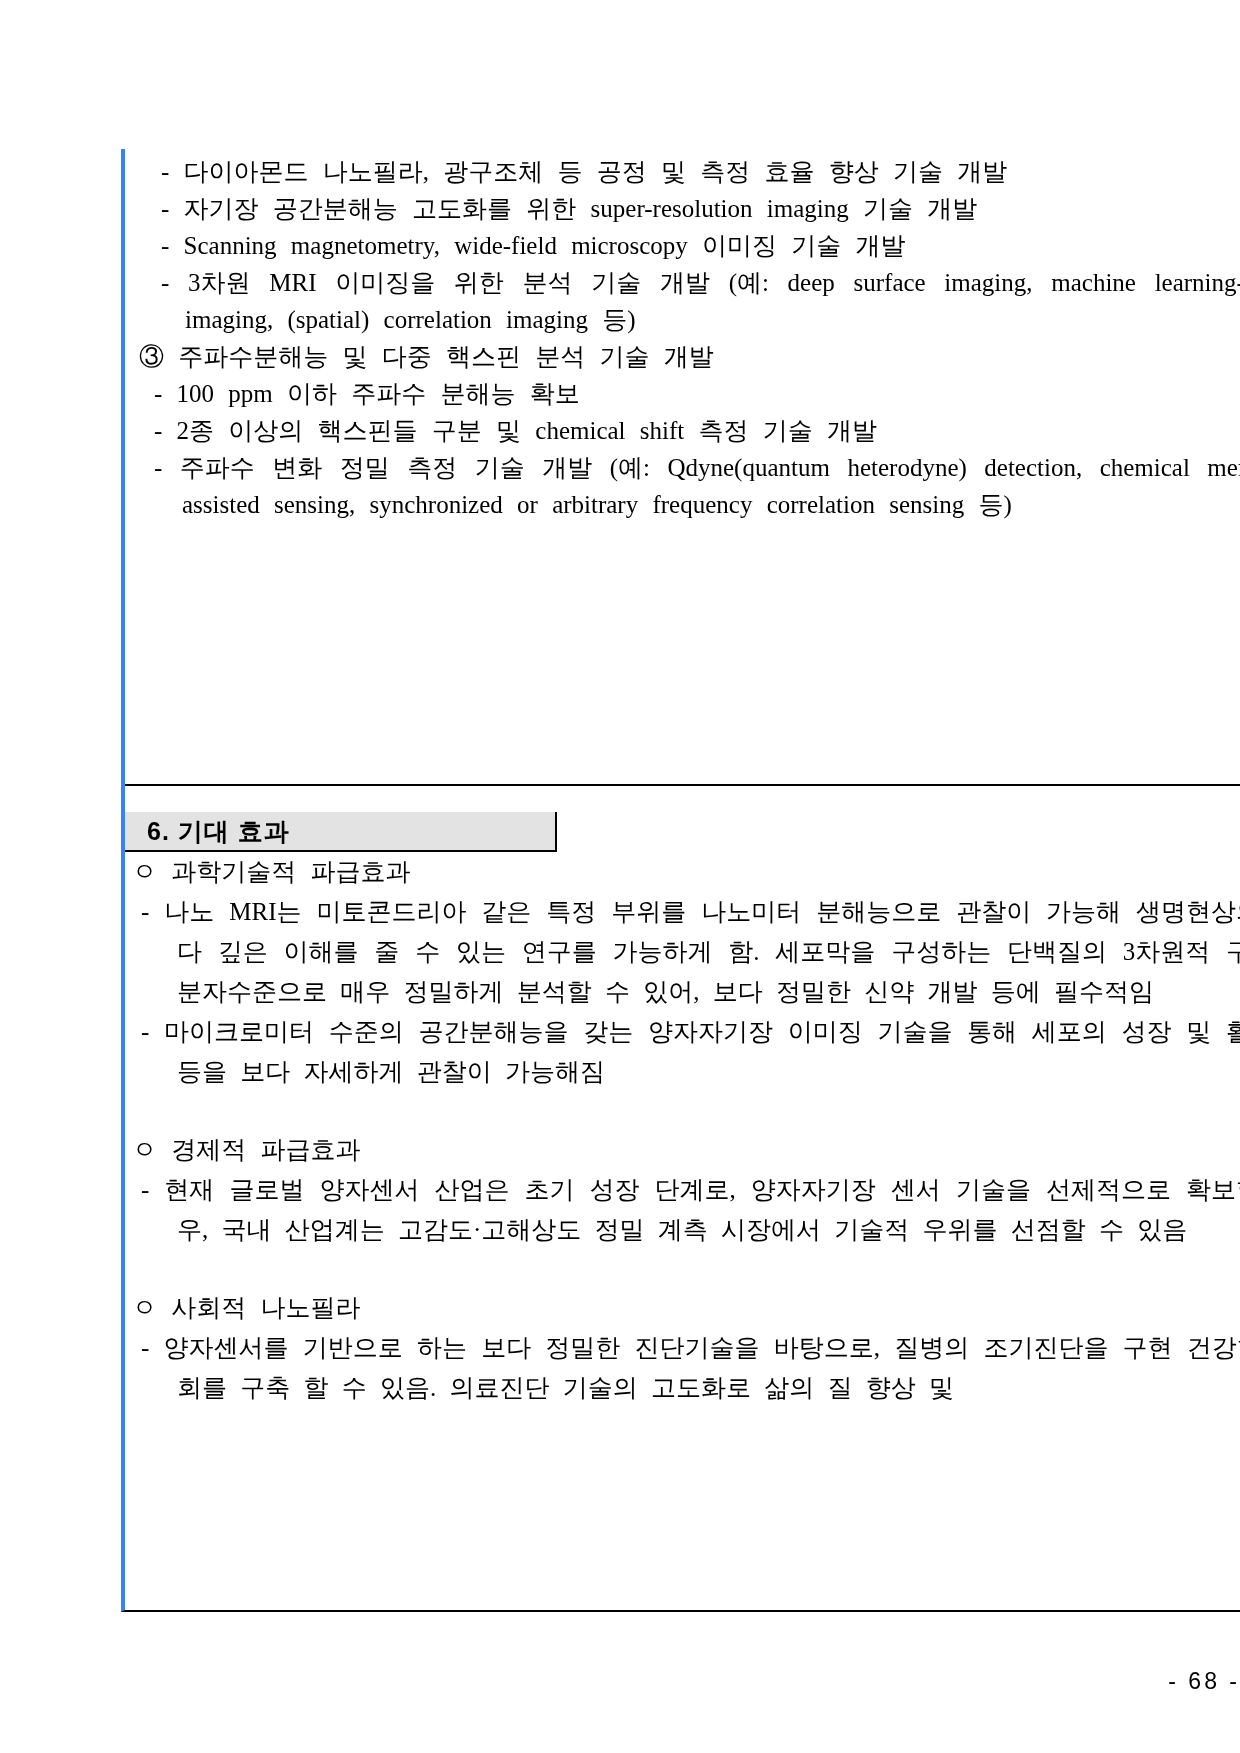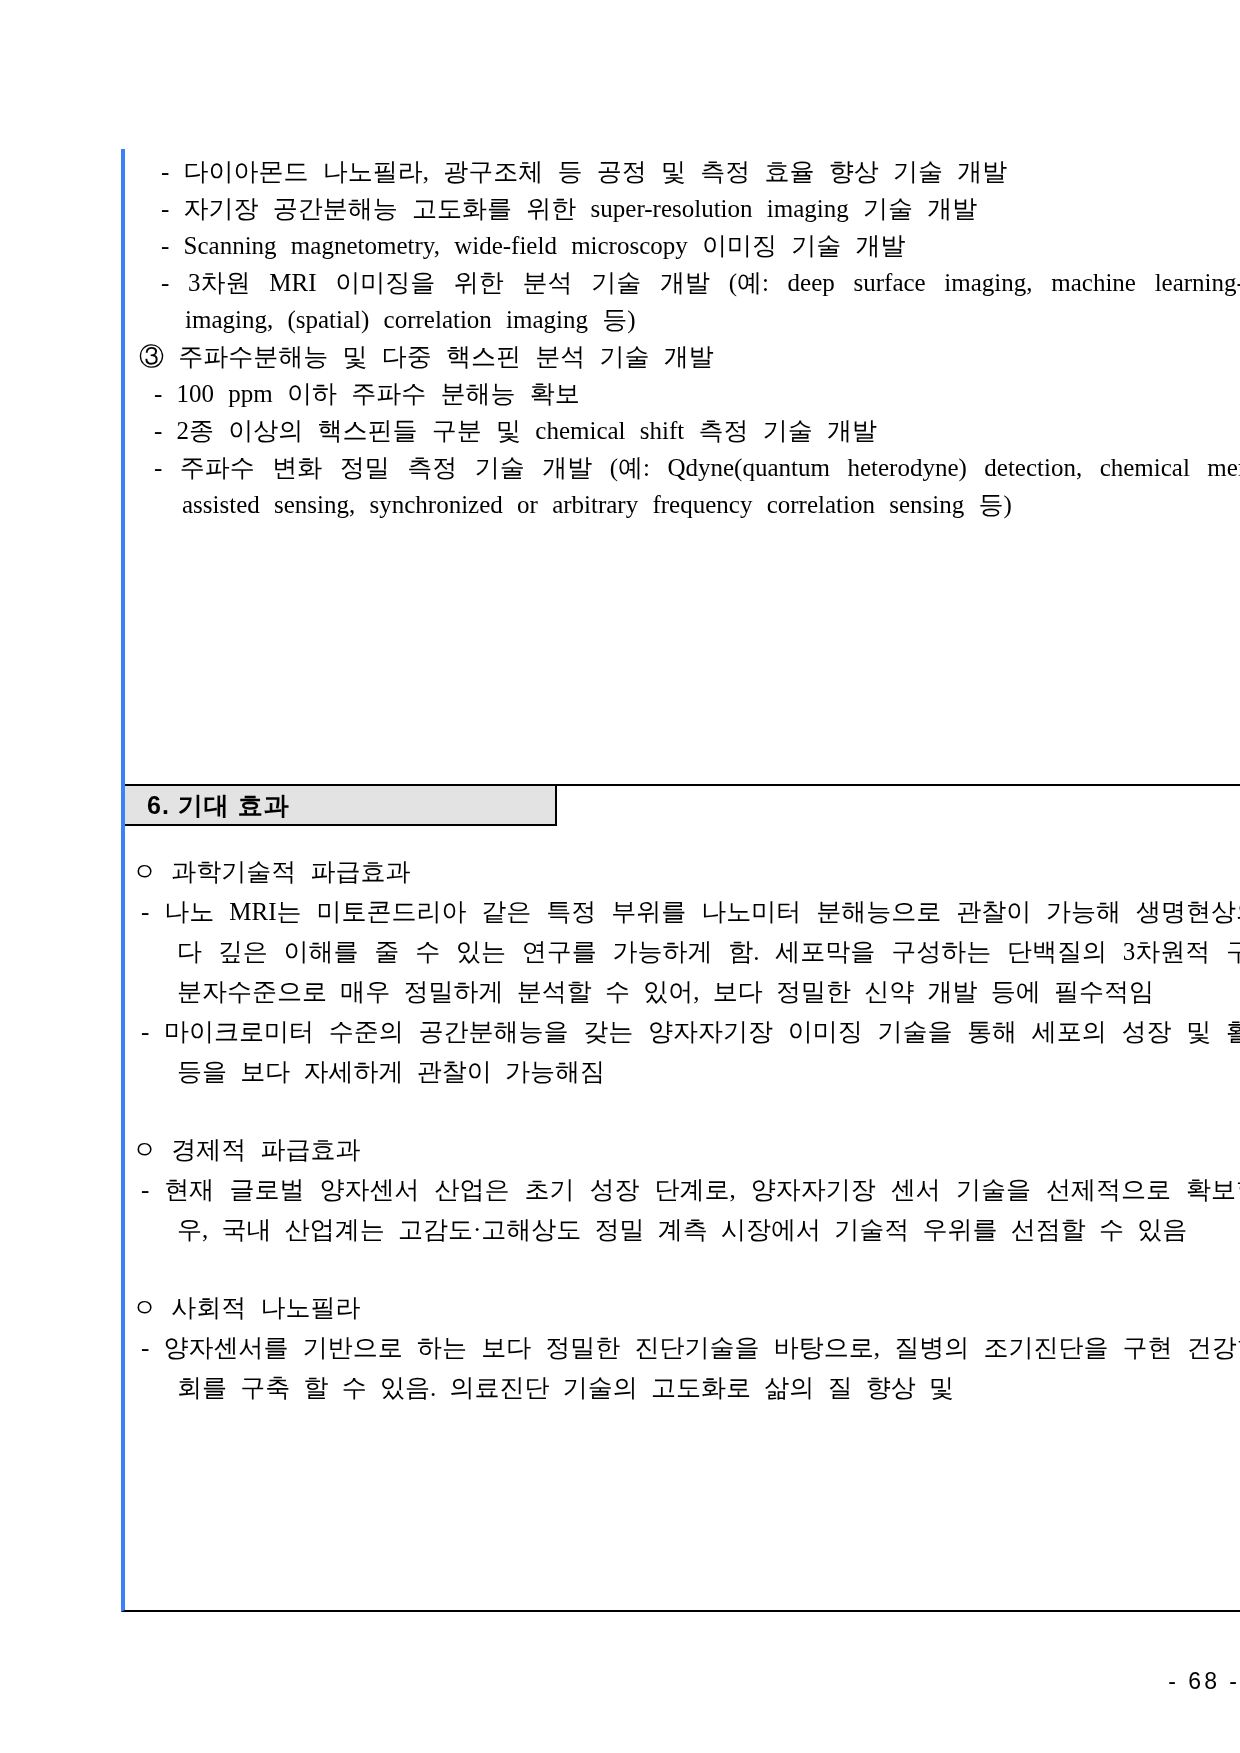--- a/index.html
+++ b/index.html
@@ -33,21 +33,21 @@
   }
   
   .header-row{
     height:42px;box-sizing:border-box;border-top:2px solid #000;
   }
   .header-cell{
     width:432px;height:40px;box-sizing:border-box;
     background:#e3e3e3;border-right:2px solid #000;border-bottom:2px solid #000;
     font-family:"Liberation Sans","DejaVu Sans",sans-serif;
     font-weight:bold;font-size:25px;line-height:38px;
-    padding-left:22px;letter-spacing:1px;
+    padding-left:22px;letter-spacing:1px;margin-top:26px;
   }
   
   .lower{
     height:786px;box-sizing:border-box;overflow:hidden;
     padding:26px 16px 0 7px;
     font-size:25px;line-height:40px;
   }
   .lower .group{margin-bottom:38px;}
   .lower .group:last-child{margin-bottom:0;}
   .lower .group-heading{

